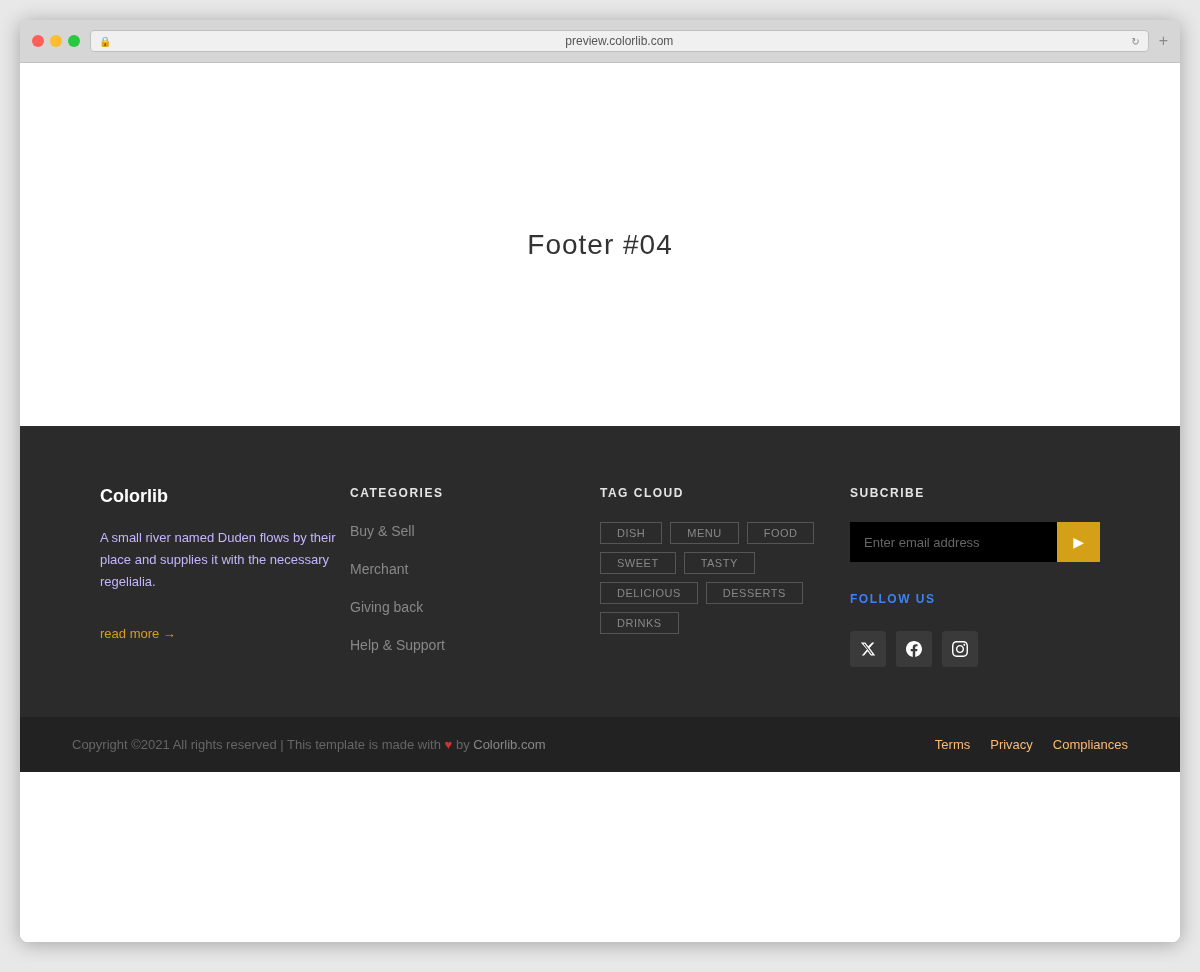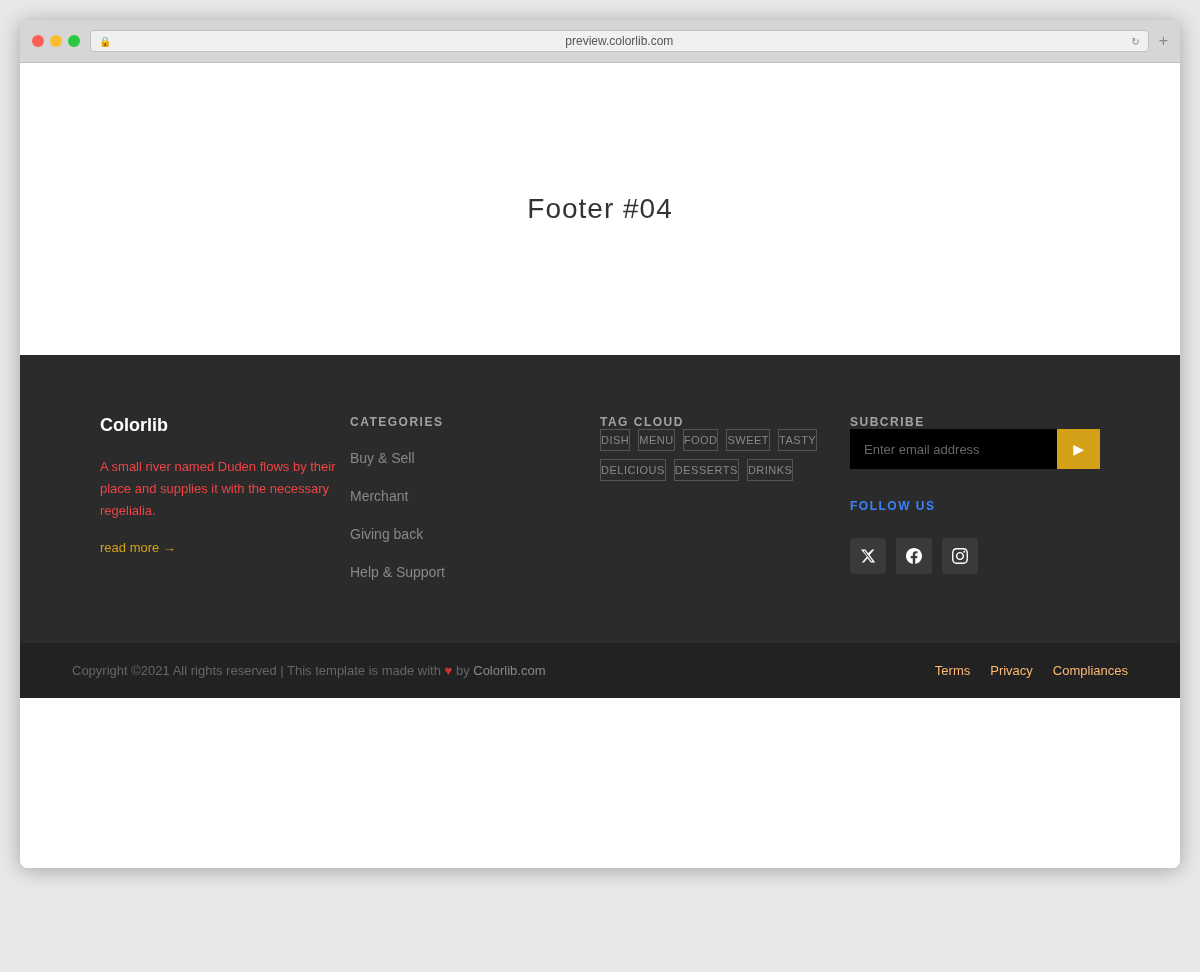--- a/index.html
+++ b/index.html
@@ -79,21 +79,21 @@
     .page-content {
       background: white;
     }
 
     
     .main-area {
       background: white;
       display: flex;
       align-items: center;
       justify-content: center;
-      height: 292px;
+      height: 363px;
     }
 
     .page-title {
       font-size: 28px;
       font-weight: 300;
       color: #333;
       letter-spacing: 1px;
     }
 
     
@@ -110,39 +110,40 @@
     
     .brand-name {
       font-size: 18px;
       font-weight: 700;
       color: white;
       margin-bottom: 20px;
     }
 
     .brand-desc {
       font-size: 13px;
-      color: #ef4444;
+      color: #c4b5fd;
       line-height: 1.7;
-      margin-bottom: 16px;
+      margin-bottom: 31px;
     }
 
     .read-more {
       font-size: 13px;
       color: #d4a017;
       text-decoration: none;
       cursor: pointer;
     }
 
     
     .footer-col-title {
       font-size: 12px;
       font-weight: 700;
-      color: #a3a3a3;
+      color: #e5e5e5;
       letter-spacing: 1.5px;
       text-transform: uppercase;
+      margin-bottom: 22px;
     }
 
     .footer-nav-list {
       list-style: none;
     }
 
     .footer-nav-list li {
       margin-bottom: 12px;
       margin-top: 20px;
     }
@@ -158,21 +159,21 @@
     .tag-cloud {
       display: flex;
       flex-wrap: wrap;
       gap: 8px;
     }
 
     .tag {
       border: 1px solid #555;
       color: #888;
       font-size: 11px;
-      padding: 4px 0;
+      padding: 4px 16px;
       border-radius: 0;
       cursor: pointer;
       letter-spacing: 0.5px;
       text-transform: uppercase;
     }
 
     
     .subscribe-form {
       display: flex;
       margin-bottom: 30px;

